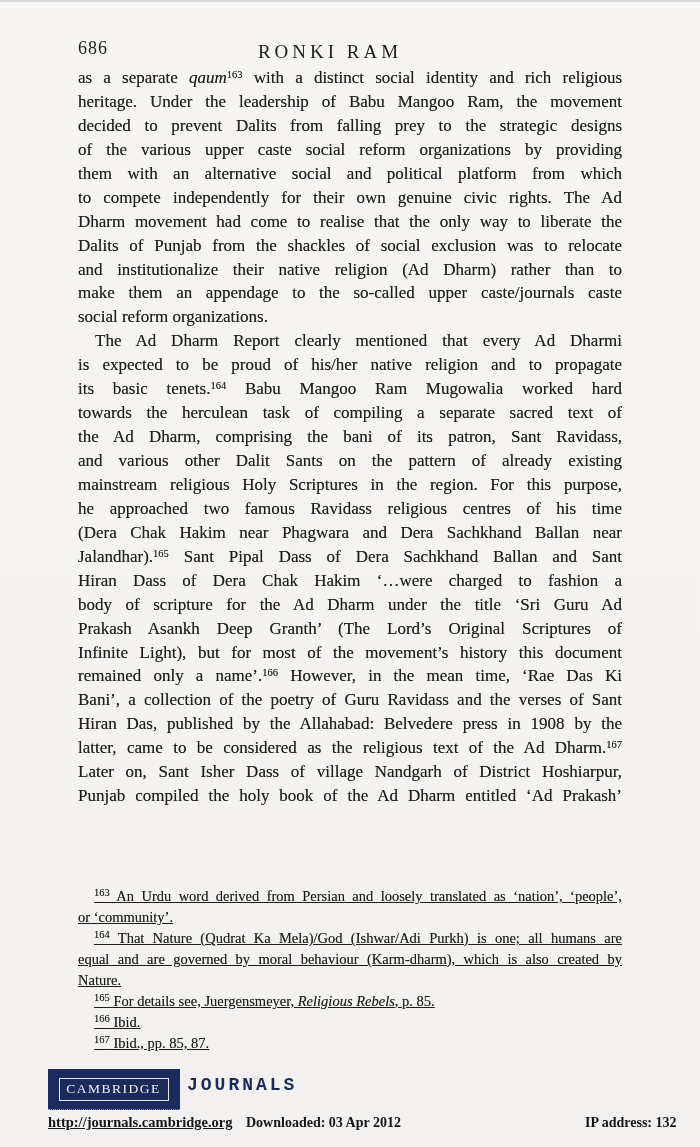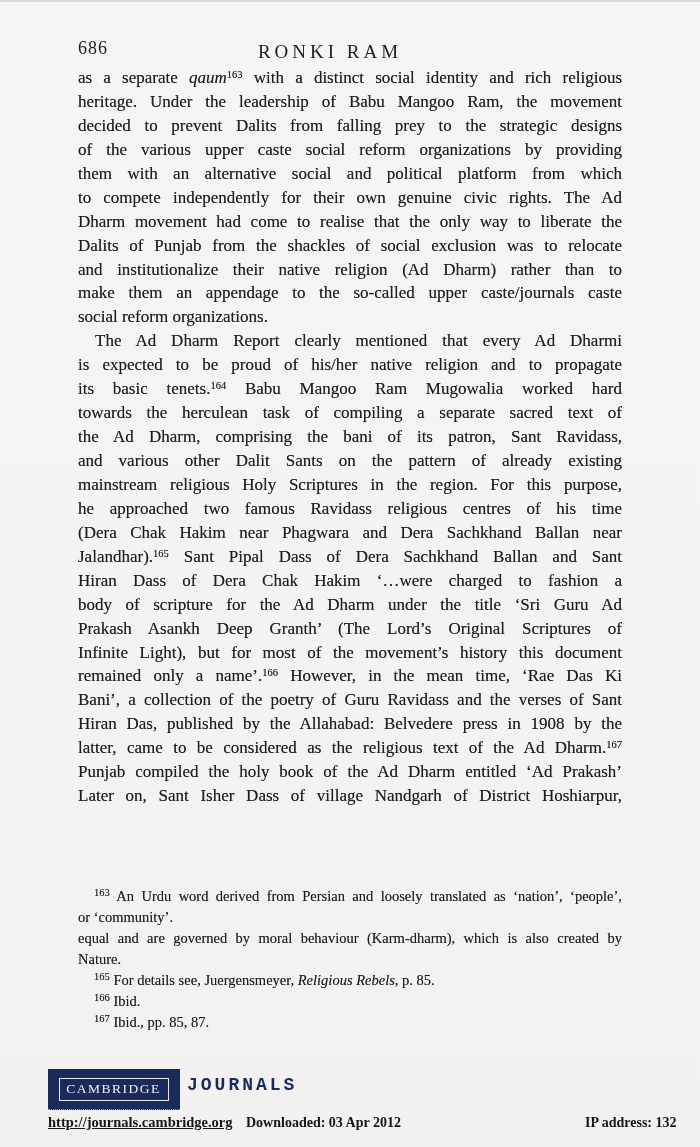--- a/index.html
+++ b/index.html
@@ -20,21 +20,21 @@
     font-size:17px;line-height:23.93px;
     text-shadow:0 0 .5px rgba(20,20,20,.55);}
   .bline{text-align:justify;text-align-last:justify;white-space:normal;}
   .bline.last{text-align-last:left;}
   .bline.indent{text-indent:17px;}
   .body-text em{font-style:italic;}
   sup{font-size:10.5px;line-height:0;vertical-align:5px;letter-spacing:0;}
   
   .footnotes{position:absolute;top:884px;left:78px;width:544px;
     font-size:14.5px;line-height:21px;
-    text-shadow:0 0 .4px rgba(20,20,20,.5);}
+    text-shadow:0 0 .4px rgba(20,20,20,.5);text-decoration:underline;}
   .fn-line{text-align:justify;text-align-last:justify;}
   .fn-line.last{text-align-last:left;}
   .fn-line.indent{text-indent:16px;}
   .footnotes em{font-style:italic;}
   
   .logo-box{position:absolute;left:48px;top:1067px;width:132px;height:40px;
     display:flex;align-items:center;justify-content:center;
     border-bottom:1px dotted #9a9a9a;}
   .logo-inner{border:1px solid #e9e9e9;padding:2px 7px 3px 6px;
     color:#f2f2f2;font-family:"Liberation Serif",serif;
@@ -86,31 +86,32 @@
         <div class="bline">(Dera Chak Hakim near Phagwara and Dera Sachkhand Ballan near</div>
         <div class="bline">Jalandhar).<sup>165</sup> Sant Pipal Dass of Dera Sachkhand Ballan and Sant</div>
         <div class="bline">Hiran Dass of Dera Chak Hakim ‘…were charged to fashion a</div>
         <div class="bline">body of scripture for the Ad Dharm under the title ‘Sri Guru Ad</div>
         <div class="bline">Prakash Asankh Deep Granth’ (The Lord’s Original Scriptures of</div>
         <div class="bline">Infinite Light), but for most of the movement’s history this document</div>
         <div class="bline">remained only a name’.<sup>166</sup> However, in the mean time, ‘Rae Das Ki</div>
         <div class="bline">Bani’, a collection of the poetry of Guru Ravidass and the verses of Sant</div>
         <div class="bline">Hiran Das, published by the Allahabad: Belvedere press in 1908 by the</div>
         <div class="bline">latter, came to be considered as the religious text of the Ad Dharm.<sup>167</sup></div>
+        <div class="bline">Later on, Sant Isher Dass of village Nandgarh of District Hoshiarpur,</div>
         <div class="bline">Punjab compiled the holy book of the Ad Dharm entitled ‘Ad Prakash’</div>
-        <div class="bline">Later on, Sant Isher Dass of village Nandgarh of District Hoshiarpur,</div>
       </div>
     </div>
 
   <div class="footnotes">
       <div>
         <div class="fn-line indent"><sup>163</sup> An Urdu word derived from Persian and loosely translated as ‘nation’, ‘people’,</div>
         <div class="fn-line last">or ‘community’.</div>
       </div>
       <div>
+        <div class="fn-line indent"><sup>164</sup> That Nature (Qudrat Ka Mela)/God (Ishwar/Adi Purkh) is one; all humans are</div>
         <div class="fn-line">equal and are governed by moral behaviour (Karm-dharm), which is also created by</div>
         <div class="fn-line last">Nature.</div>
       </div>
       <div>
         <div class="fn-line indent last"><sup>165</sup> For details see, Juergensmeyer, <em>Religious Rebels</em>, p. 85.</div>
       </div>
       <div>
         <div class="fn-line indent last"><sup>166</sup> Ibid.</div>
       </div>
       <div>

